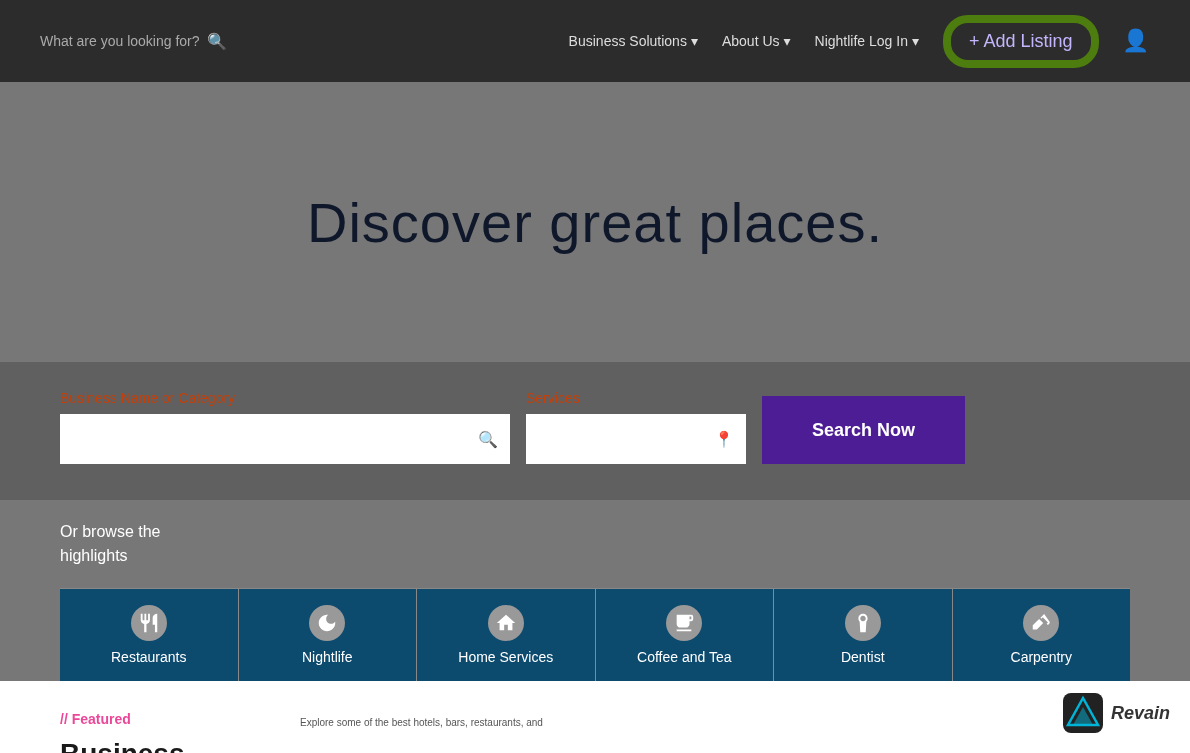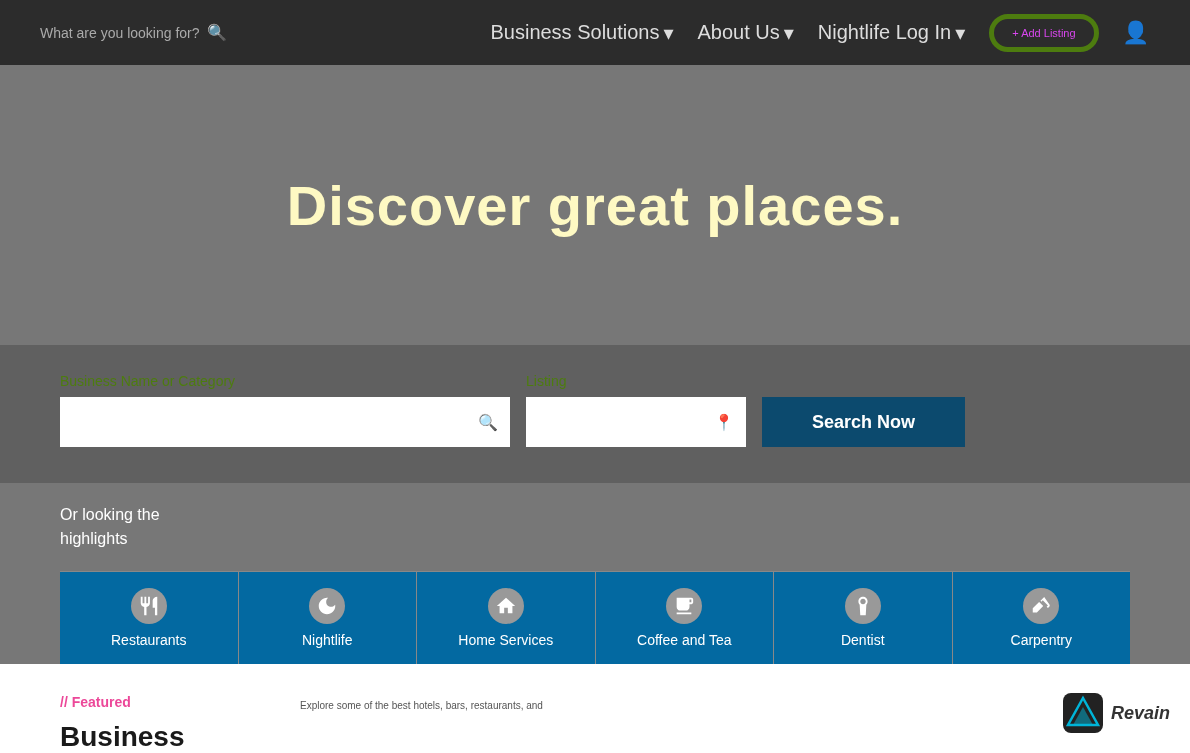--- a/index.html
+++ b/index.html
@@ -5,96 +5,96 @@
     * { margin: 0; padding: 0; box-sizing: border-box; }
     body { font-family: Arial, sans-serif; background: #f5f5f5; width: 1190px; }
 
     
     .navbar {
       background: #2c2c2c;
       display: flex;
       align-items: center;
       justify-content: space-between;
       padding: 0 40px;
-      height: 65px;
+      height: 82px;
     }
     .nav-left {
       display: flex;
       align-items: center;
       gap: 8px;
       color: #aaa;
       font-size: 14px;
     }
     .nav-left .search-icon-nav {
       color: #aaa;
       font-size: 16px;
     }
     .nav-right {
       display: flex;
       align-items: center;
       gap: 24px;
     }
     .nav-right .nav-link {
       color: #ddd;
-      font-size: 20px;
+      font-size: 14px;
       cursor: pointer;
       display: flex;
       align-items: center;
       gap: 4px;
       white-space: nowrap;
     }
     .add-listing-btn {
-      border: 5px solid #4d7c0f;
-      color: #d946ef;
+      border: 8px solid #4d7c0f;
+      color: #c4b5fd;
       background: transparent;
       padding: 8px 18px;
       border-radius: 25px;
-      font-size: 11px;
+      font-size: 18px;
       cursor: pointer;
       white-space: nowrap;
     }
     .user-icon {
       color: #fff;
       font-size: 22px;
       cursor: pointer;
     }
 
     
     .hero {
       background: #777;
       min-height: 280px;
       display: flex;
       align-items: center;
       justify-content: center;
     }
     .hero-title {
-      color: #fef9c3;
+      color: #0f172a;
       font-size: 56px;
-      font-weight: 700;
+      font-weight: 400;
       text-align: right;
       letter-spacing: 1px;
     }
 
     
     .search-section {
       background: rgba(80,80,80,0.9);
       padding: 28px 60px 36px;
     }
     .search-row {
       display: flex;
       align-items: flex-end;
       gap: 16px;
     }
     .search-field {
       display: flex;
       flex-direction: column;
       gap: 8px;
     }
     .search-field label {
-      color: #4d7c0f;
+      color: #c2410c;
       font-size: 14px;
       font-weight: 500;
     }
     .search-input-wrap {
       position: relative;
       display: flex;
       align-items: center;
     }
     .search-input-wrap input {
       background: #fff;
@@ -108,24 +108,24 @@
     .search-input-wrap .input-icon {
       position: absolute;
       right: 12px;
       color: #888;
       font-size: 16px;
       pointer-events: none;
     }
     .field-business input { width: 450px; }
     .field-location input { width: 220px; }
     .search-btn {
-      background: #0c4a6e;
+      background: #4c1d95;
       color: #fff;
       border: none;
-      height: 50px;
+      height: 68px;
       padding: 0 50px;
       font-size: 18px;
       font-weight: 600;
       cursor: pointer;
       white-space: nowrap;
     }
 
     
     .browse-section {
       background: #777;
@@ -143,21 +143,21 @@
       display: flex;
       border-top: 1px solid #888;
     }
     .category-item {
       flex: 1;
       display: flex;
       flex-direction: column;
       align-items: center;
       justify-content: center;
       padding: 16px 10px;
-      background: #0369a1;
+      background: #0c4a6e;
       border-right: 1px solid #888;
       cursor: pointer;
       gap: 8px;
       min-height: 80px;
     }
     .category-item:last-child { border-right: none; }
     .category-icon {
       width: 36px;
       height: 36px;
       border-radius: 50%;
@@ -244,33 +244,33 @@
 <section class="search-section">
   <div class="search-row">
     <div class="search-field field-business">
       <label>Business Name or Category</label>
       <div class="search-input-wrap">
         <input type="text" style="">
         <span class="input-icon">🔍</span>
       </div>
     </div>
     <div class="search-field field-location">
-      <label>Listing</label>
+      <label>Services</label>
       <div class="search-input-wrap">
         <input type="text" style="">
         <span class="input-icon">📍</span>
       </div>
     </div>
     <button class="search-btn">Search Now</button>
   </div>
 </section>
 
 <section class="browse-section">
   <div class="browse-text">
-    <span>Or looking the</span><br>
+    <span>Or browse the</span><br>
     <span>highlights</span>
   </div>
 
   <div class="categories">
     <div class="category-item">
       <div class="category-icon">
         <svg viewBox="0 0 24 24" fill="white">
             <path d="M11 9H9V2H7v7H5V2H3v7c0 2.12 1.66 3.84 3.75 3.97V22h2.5v-9.03C11.34 12.84 13 11.12 13 9V2h-2v7zm5-3v8h2.5v8H21V2c-2.76 0-5 2.24-5 4z"></path>
           </svg>
       </div>

